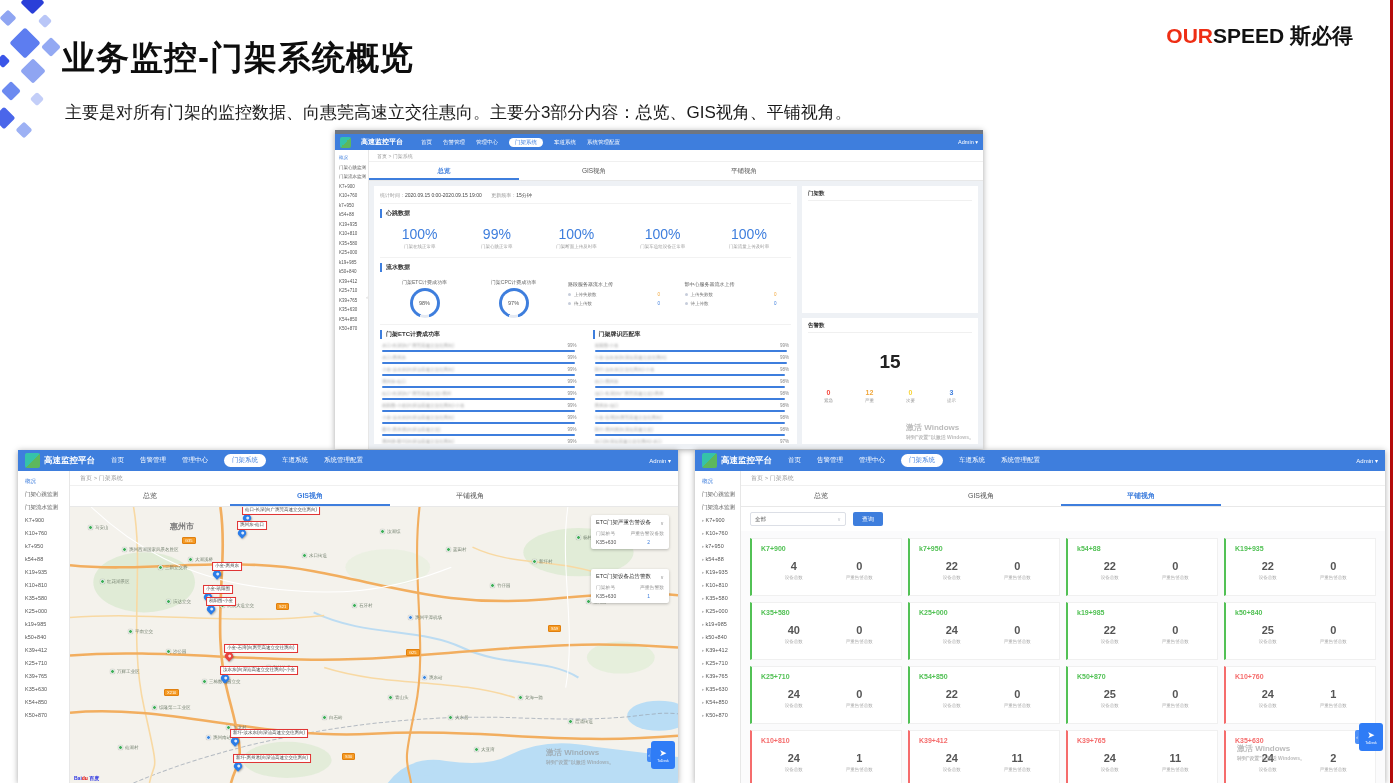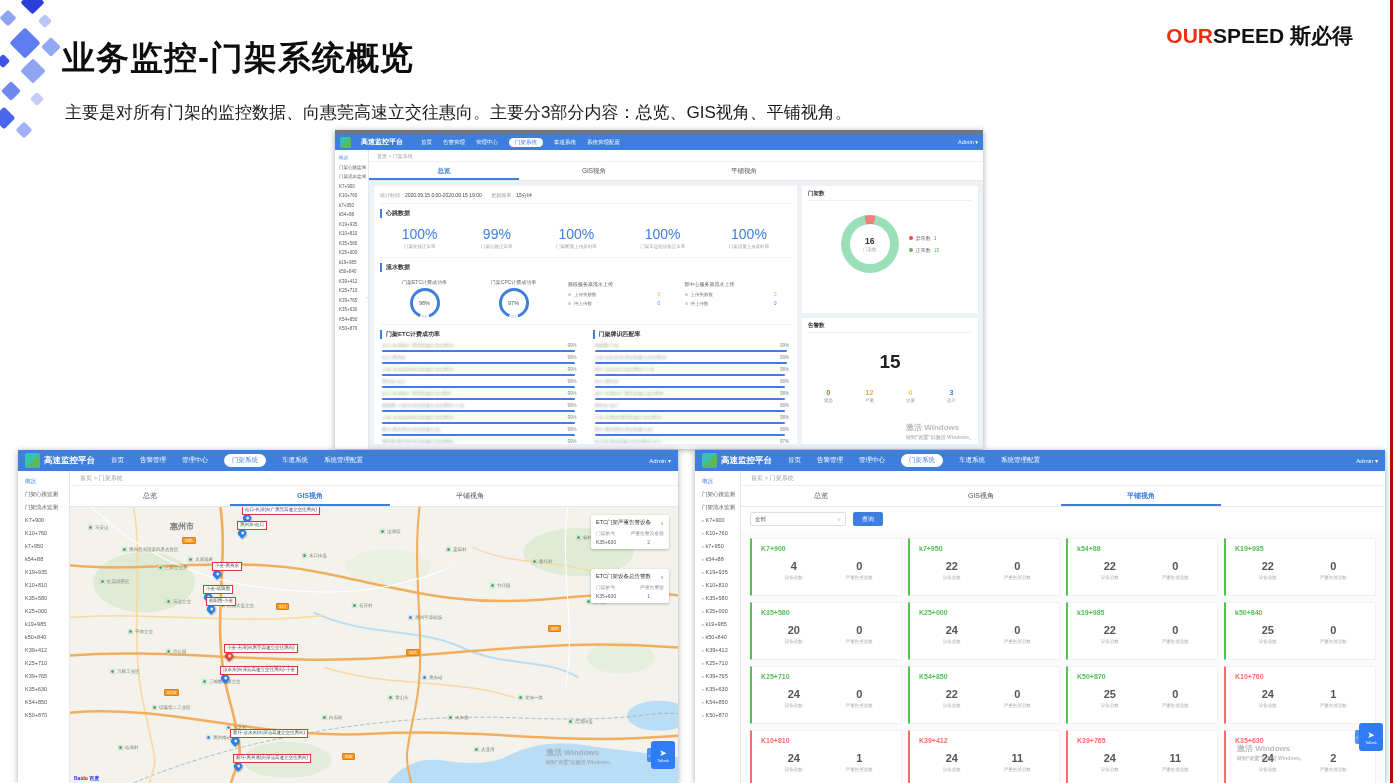--- a/index.html
+++ b/index.html
@@ -458,42 +458,20 @@
                     </div>
                     <div class="rr-bar" style="width: 97%;"></div>
                   </div>
                 </div>
             </div>
           </div>
         </div>
         <div class="s1-right">
           <div class="panel" style="flex:1">
             <div class="panel-title">门架数</div>
-            <div class="donut-wrap">
-              <div class="donut">
-                <i>
-                    <span class="dv">16</span>
-                    <span class="dl">门架数</span>
-                  </i>
-              </div>
-              <div class="legend">
-
-                  <div class="lg-row">
-                    <span class="dot v-red"></span>
-                    <span>异常数</span>
-                    <span class="v-red">1</span>
-                  </div>
-
-                  <div class="lg-row">
-                    <span class="dot v-green"></span>
-                    <span>正常数</span>
-                    <span class="v-green">15</span>
-                  </div>
-                </div>
-            </div>
           </div>
           <div class="panel" style="flex:1;position:relative">
             <div class="panel-title">告警数</div>
             <div class="alarm-total">15</div>
             <div class="alarm-items">
 
                 <div class="al">
                   <div class="av v-red">0</div>
                   <div class="an">紧急</div>
                 </div>
@@ -929,21 +907,21 @@
                 <div class="cv">0</div>
                 <div class="cl">严重告警总数</div>
               </div>
             </div>
           </div>
 
           <div class="gcard ok">
             <div class="cid">K35+580</div>
             <div class="cnums">
               <div class="cnum">
-                <div class="cv">20</div>
+                <div class="cv">40</div>
                 <div class="cl">设备总数</div>
               </div>
               <div class="cnum">
                 <div class="cv">0</div>
                 <div class="cl">严重告警总数</div>
               </div>
             </div>
           </div>
 
           <div class="gcard ok">

